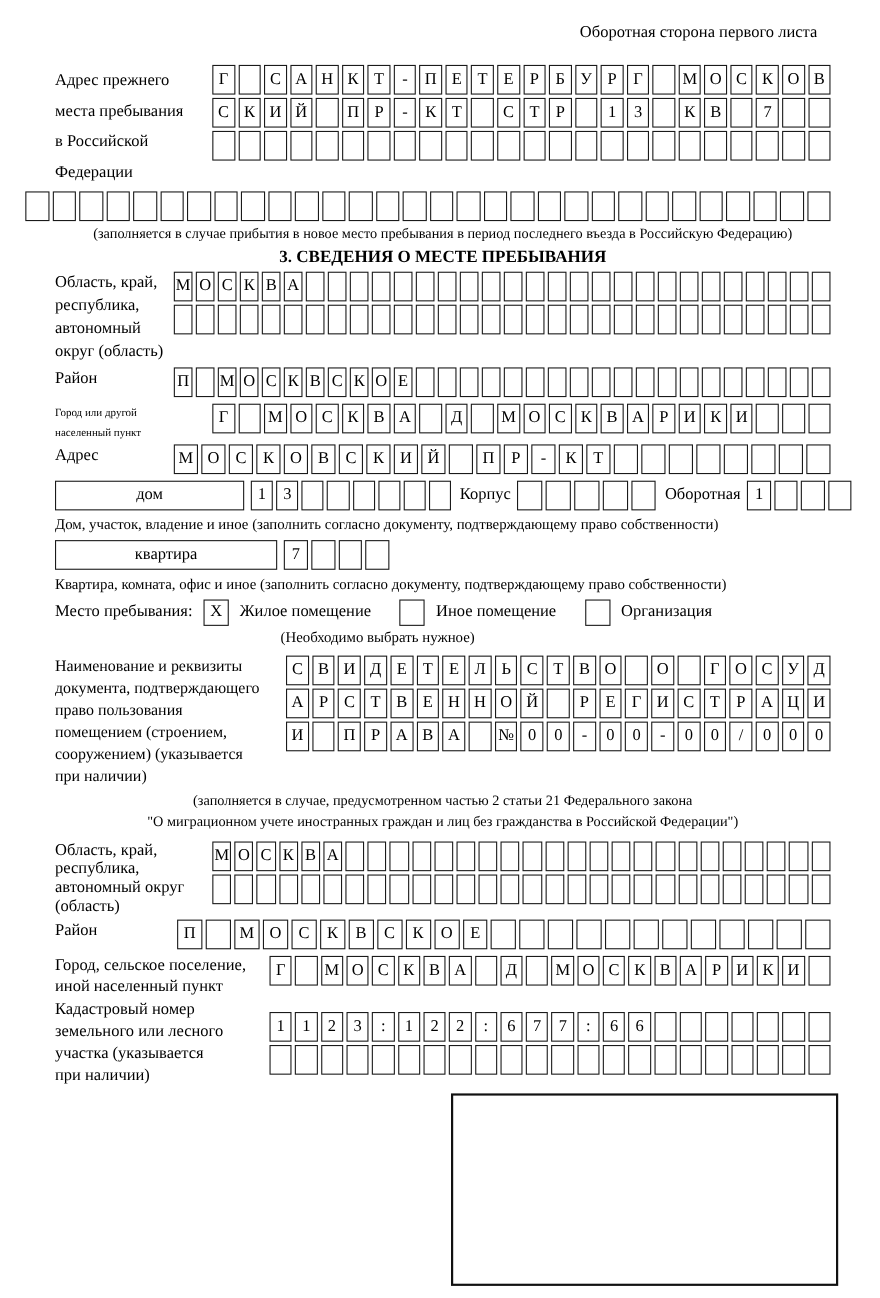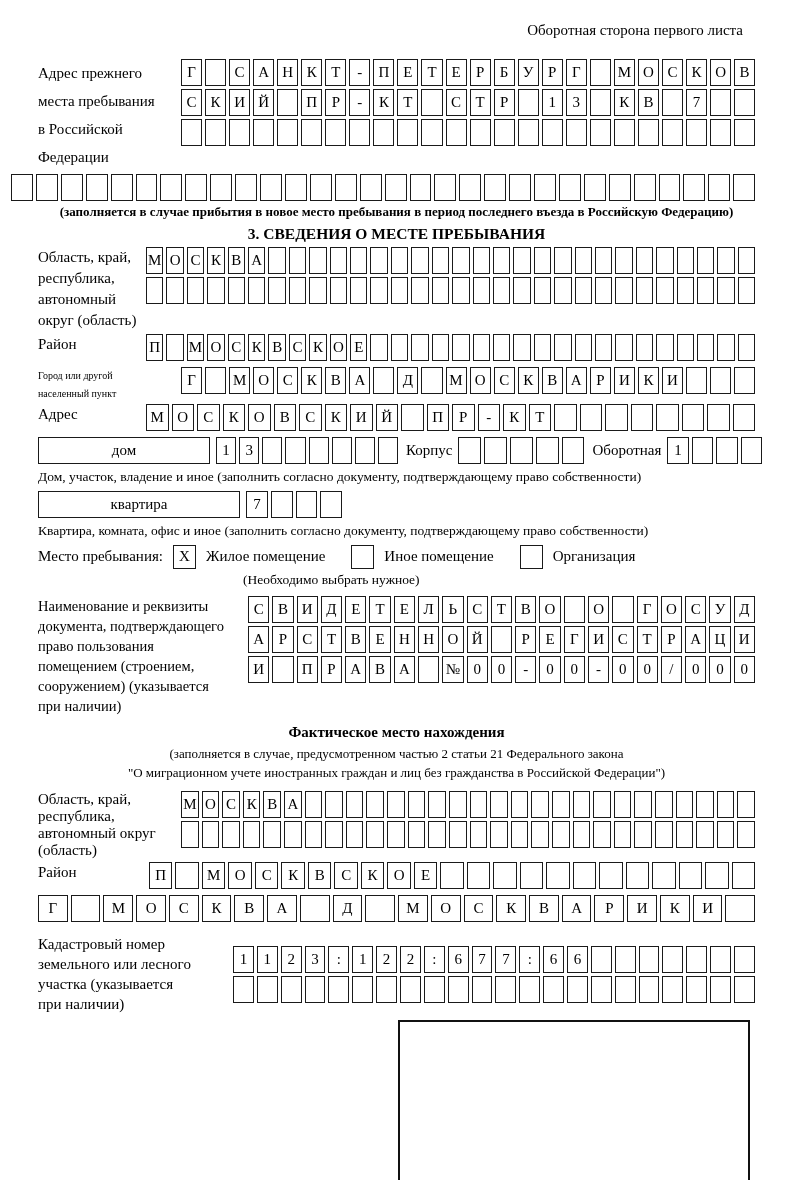--- a/index.html
+++ b/index.html
@@ -1,31 +1,31 @@
 <!DOCTYPE html>
 <html><head>
 <meta charset="utf-8">
 <style>
   html,body{margin:0;padding:0;background:#fff;}
   body{width:800px;height:1180px;font-family:"Liberation Serif",serif;color:#000;overflow:hidden;}
-  .page{padding:10px 45px 0 38px;box-sizing:border-box;width:800px;height:1180px;}
+  .page{padding:10px 45px 0 50px;box-sizing:border-box;width:800px;height:1180px;}
   .hdr{text-align:right;font-size:15px;margin:12px 12px 20px 0;}
   
   .frow{display:flex;align-items:flex-start;margin-bottom:3px;}
   .flabel{font-size:15px;white-space:pre-line;flex-shrink:0;}
   .cellcol{flex:1;min-width:0;}
   .cells{display:flex;gap:3px;margin-bottom:3px;flex:1;min-width:0;}
   .cell{flex:1;height:25px;border:1.6px solid #1a1a1a;display:flex;align-items:center;justify-content:center;font-size:15px;min-width:0;}
   .note{font-size:13px;line-height:1.3;}
   .center{text-align:center;}
   .pre{white-space:pre-line;}
   
   .prev-label{width:137px;line-height:28px;margin-right:6px;}
   .fullrow{margin-left:-27px;margin-top:1px;}
-  .prev-note{margin:2px 0 4px 0;font-weight:bold;}
+  .prev-note{margin:2px 0 4px 0;}
   .sec-title{font-weight:bold;font-size:15.5px;text-align:center;margin:4px 0 4px 0;}
   
   .lbl-102{width:102px;line-height:21px;margin-right:6px;}
   .lbl-city{width:137px;line-height:18px;margin-right:6px;font-size:10px;}
   .row-city{height:34px;}
   
   .house-row{display:flex;align-items:flex-start;margin:2px 0 2px 0;}
   .namebox{height:25px;border:1.6px solid #1a1a1a;display:flex;align-items:center;justify-content:center;font-size:15px;flex-shrink:0;text-align:right;}
   .dom-box{width:170px;margin-right:6px;}
   .kv-box{width:200px;margin-right:6px;}
@@ -479,21 +479,20 @@
           <span class="cell">0</span>
           <span class="cell">0</span>
           <span class="cell">/</span>
           <span class="cell">0</span>
           <span class="cell">0</span>
           <span class="cell">0</span>
         </div>
     </div>
   </div>
 
-  <div class="act-title">Фактическое место нахождения</div>
   <div class="act-note pre">(заполняется в случае, предусмотренном частью 2 статьи 21 Федерального закона
 "О миграционном учете иностранных граждан и лиц без гражданства в Российской Федерации")</div>
 
   <div class="frow">
     <div class="flabel lbl-act-region">Область, край,
 республика,
 автономный округ
 (область)</div>
     <div class="cellcol">
       <div class="cells">
@@ -582,20 +581,22 @@
         <span class="cell"></span>
         <span class="cell"></span>
         <span class="cell"></span>
         <span class="cell"></span>
         <span class="cell"></span>
         <span class="cell"></span>
       </div>
   </div>
 
   <div class="frow row-act-city">
+    <div class="flabel lbl-act-city">Город, сельское поселение,
+иной населенный пункт</div>
     <div class="cells">
         <span class="cell">Г</span>
         <span class="cell"></span>
         <span class="cell">М</span>
         <span class="cell">О</span>
         <span class="cell">С</span>
         <span class="cell">К</span>
         <span class="cell">В</span>
         <span class="cell">А</span>
         <span class="cell"></span>

